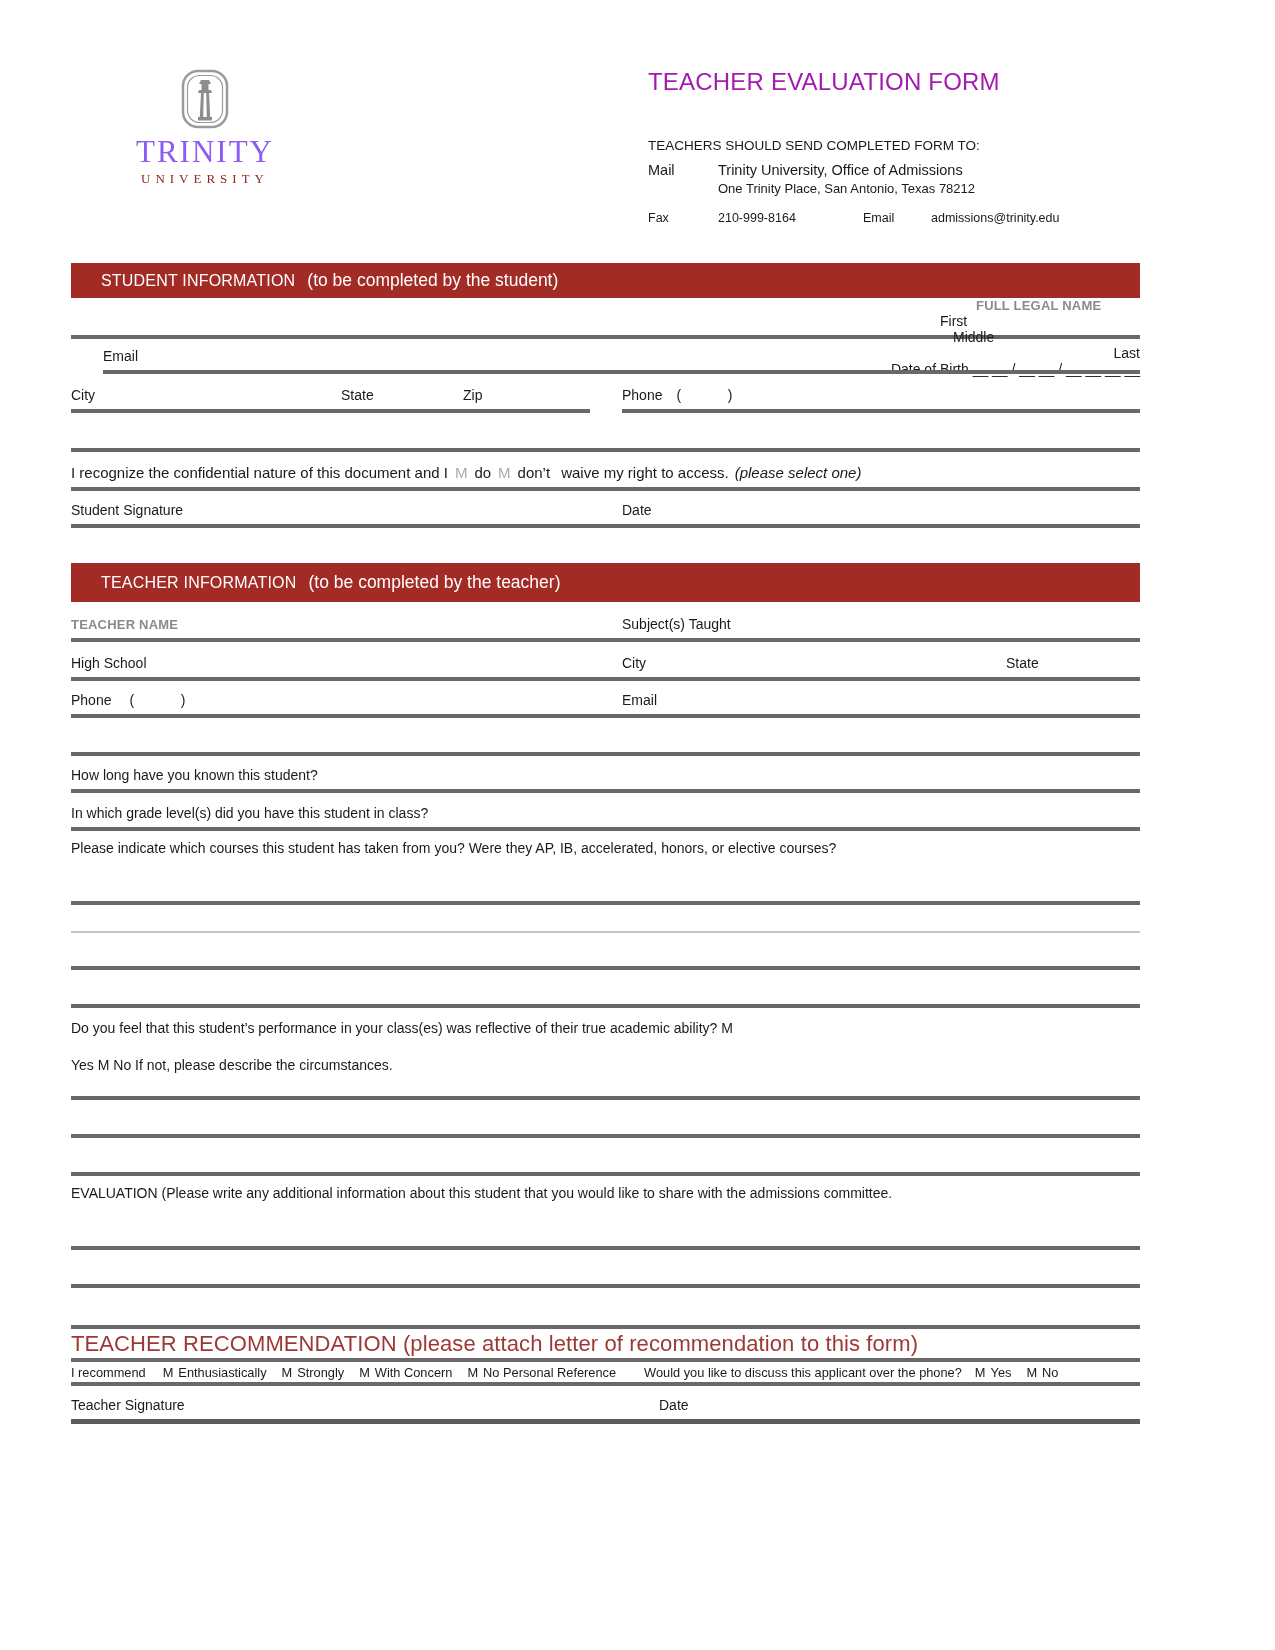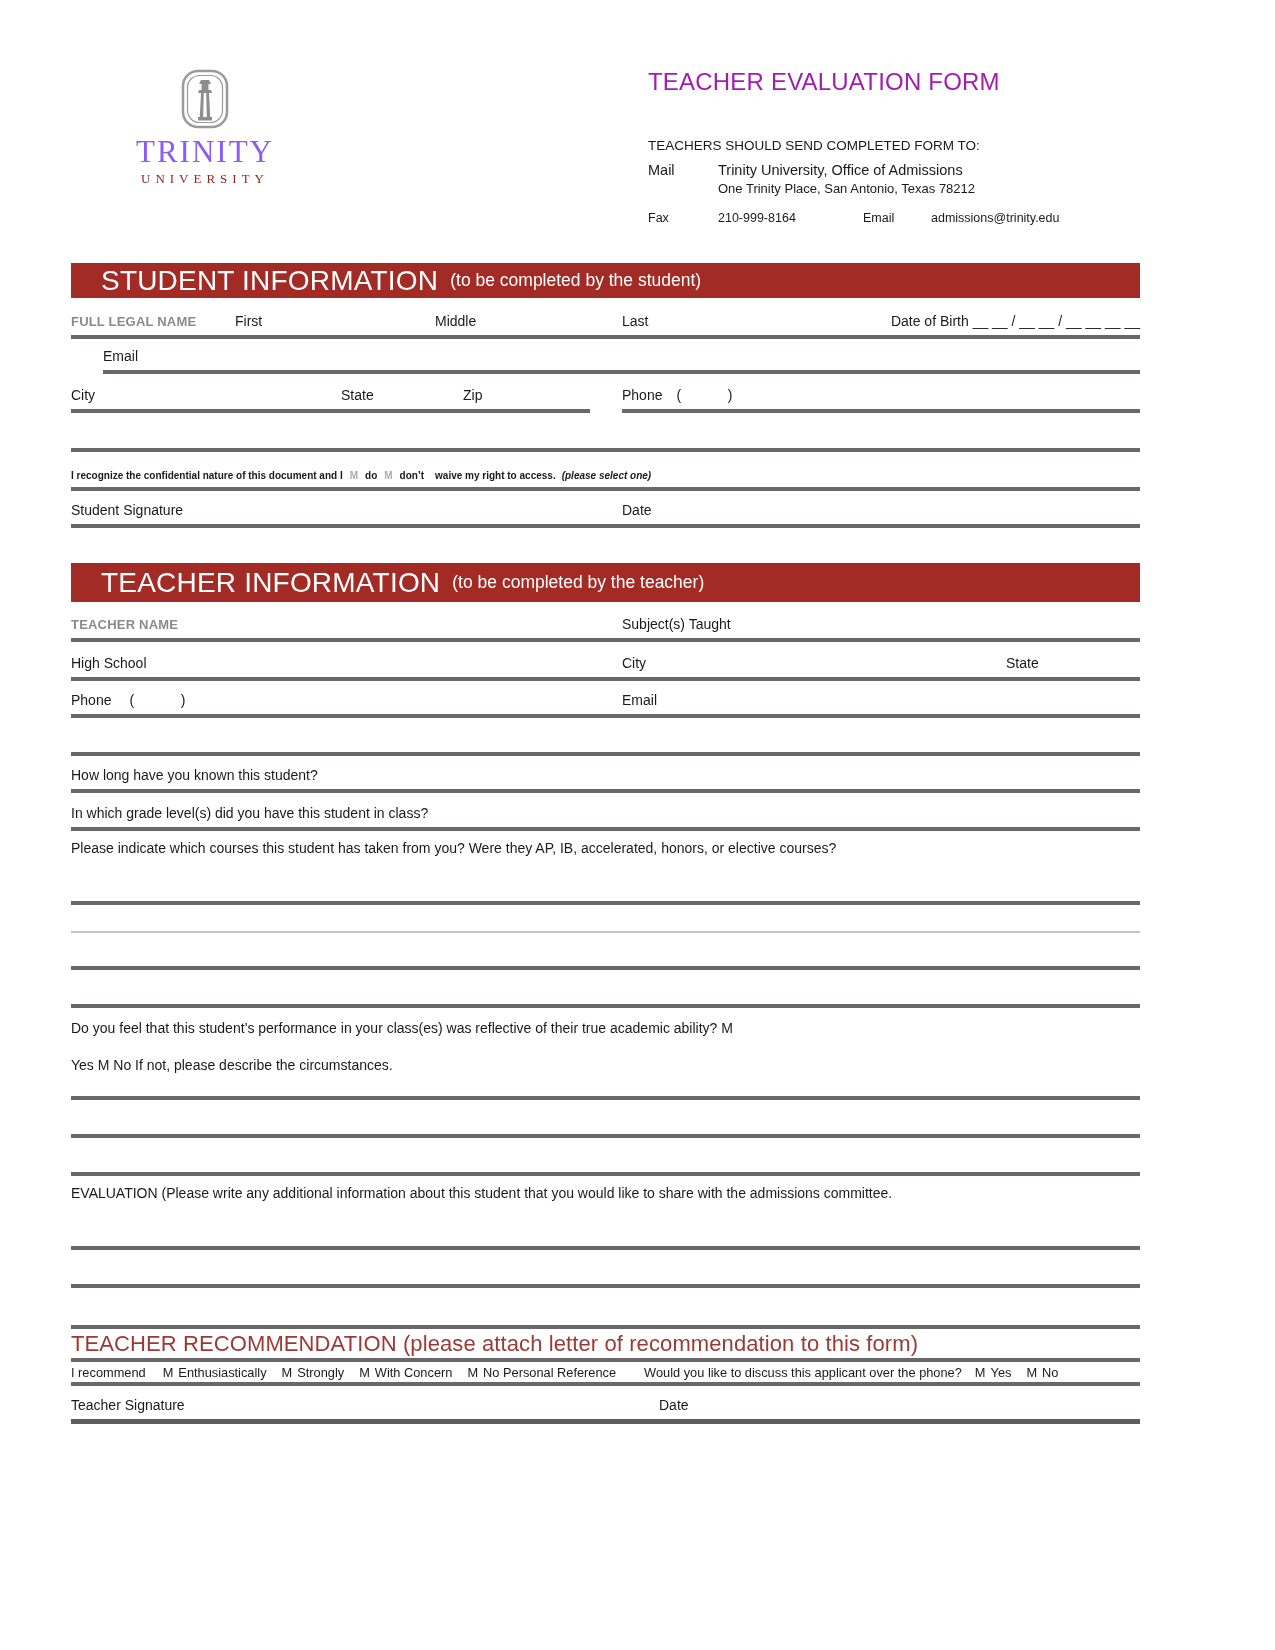--- a/index.html
+++ b/index.html
@@ -24,49 +24,49 @@
   .mail-addr { font-size:13px; margin-top:3px; }
   .fax-row { display:flex; margin-top:15px; font-size:12.5px; }
   .fax-label { width:70px; flex:none; }
   .fax-num { width:145px; flex:none; }
   .em-label { width:68px; flex:none; }
 
   
   .banner { background:#A32B25; color:#ffffff; display:flex; align-items:center; padding-left:30px; }
   .banner.h35 { height:35px; }
   .banner.h39 { height:39px; }
-  .banner-title { font-size:28px; letter-spacing:0.2px;text-align:right; }
+  .banner-title { font-size:16px; letter-spacing:0.2px;text-align:right; }
   .banner-note { font-size:17.5px; margin-left:12px; }
 
   
   .row { border-bottom:4px solid #6B6768; display:flex; align-items:flex-end; padding-bottom:6px; font-size:14px; }
   .row-top { border-bottom:4px solid #6B6768; padding-top:9px; font-size:14px; }
   .row-empty { border-bottom:4px solid #6B6768; }
   .row-light { border-bottom:2px solid #C7C4C5; }
   .split { display:flex; font-size:14px; }
   .split .cell-l { width:519px; border-bottom:4px solid #6B6768; display:flex; align-items:flex-end; padding-bottom:6px; }
   .split .gapcol { width:32px; }
   .split .cell-r { flex:1; border-bottom:4px solid #6B6768; display:flex; align-items:flex-end; padding-bottom:6px; }
 
   .h28{height:28px;} .h35{height:35px;} .h37{height:37px;} .h38{height:38px;}
-  .h39{height:39px;} .h40{height:40px;} .h41{height:41px;}
+  .h39{height:39px;} .h40{height:40px;} .h41{height:41px;flex-direction:column;}
   .h74{height:74px;} .h85{height:85px;} .h112{height:92px;}
 
   .w122{width:122px; flex:none;} .w164{width:164px; flex:none;} .w187{width:187px; flex:none;}
   .w200{width:200px; flex:none;} .w270{width:270px; flex:none;} .w384{width:384px; flex:none;}
   .w551{width:551px; flex:none;}
   .grow{flex:1;}
 
   .lbl-gray { color:#8A8A8A; font-weight:bold; font-size:13px; letter-spacing:0.2px; }
   .pre { white-space:pre; }
   .right { margin-left:auto; }
   .phone-gap { margin-right:14px; }
 
   
-  .conf { font-size:10px;font-weight:bold; }
+  .conf { font-size:15px; }
   .glyph-gray { color:#ADAAAB; margin:0 7px; }
   .conf-suffix { margin-left:11px; }
   .conf-note { font-style:italic; margin-left:6px; }
 
   
   .qblock { border-bottom:4px solid #6B6768; padding-top:12px; font-size:14px; }
   .qblock .second { margin-top:21px; }
 
   
   .spacer { border-bottom:none; }

